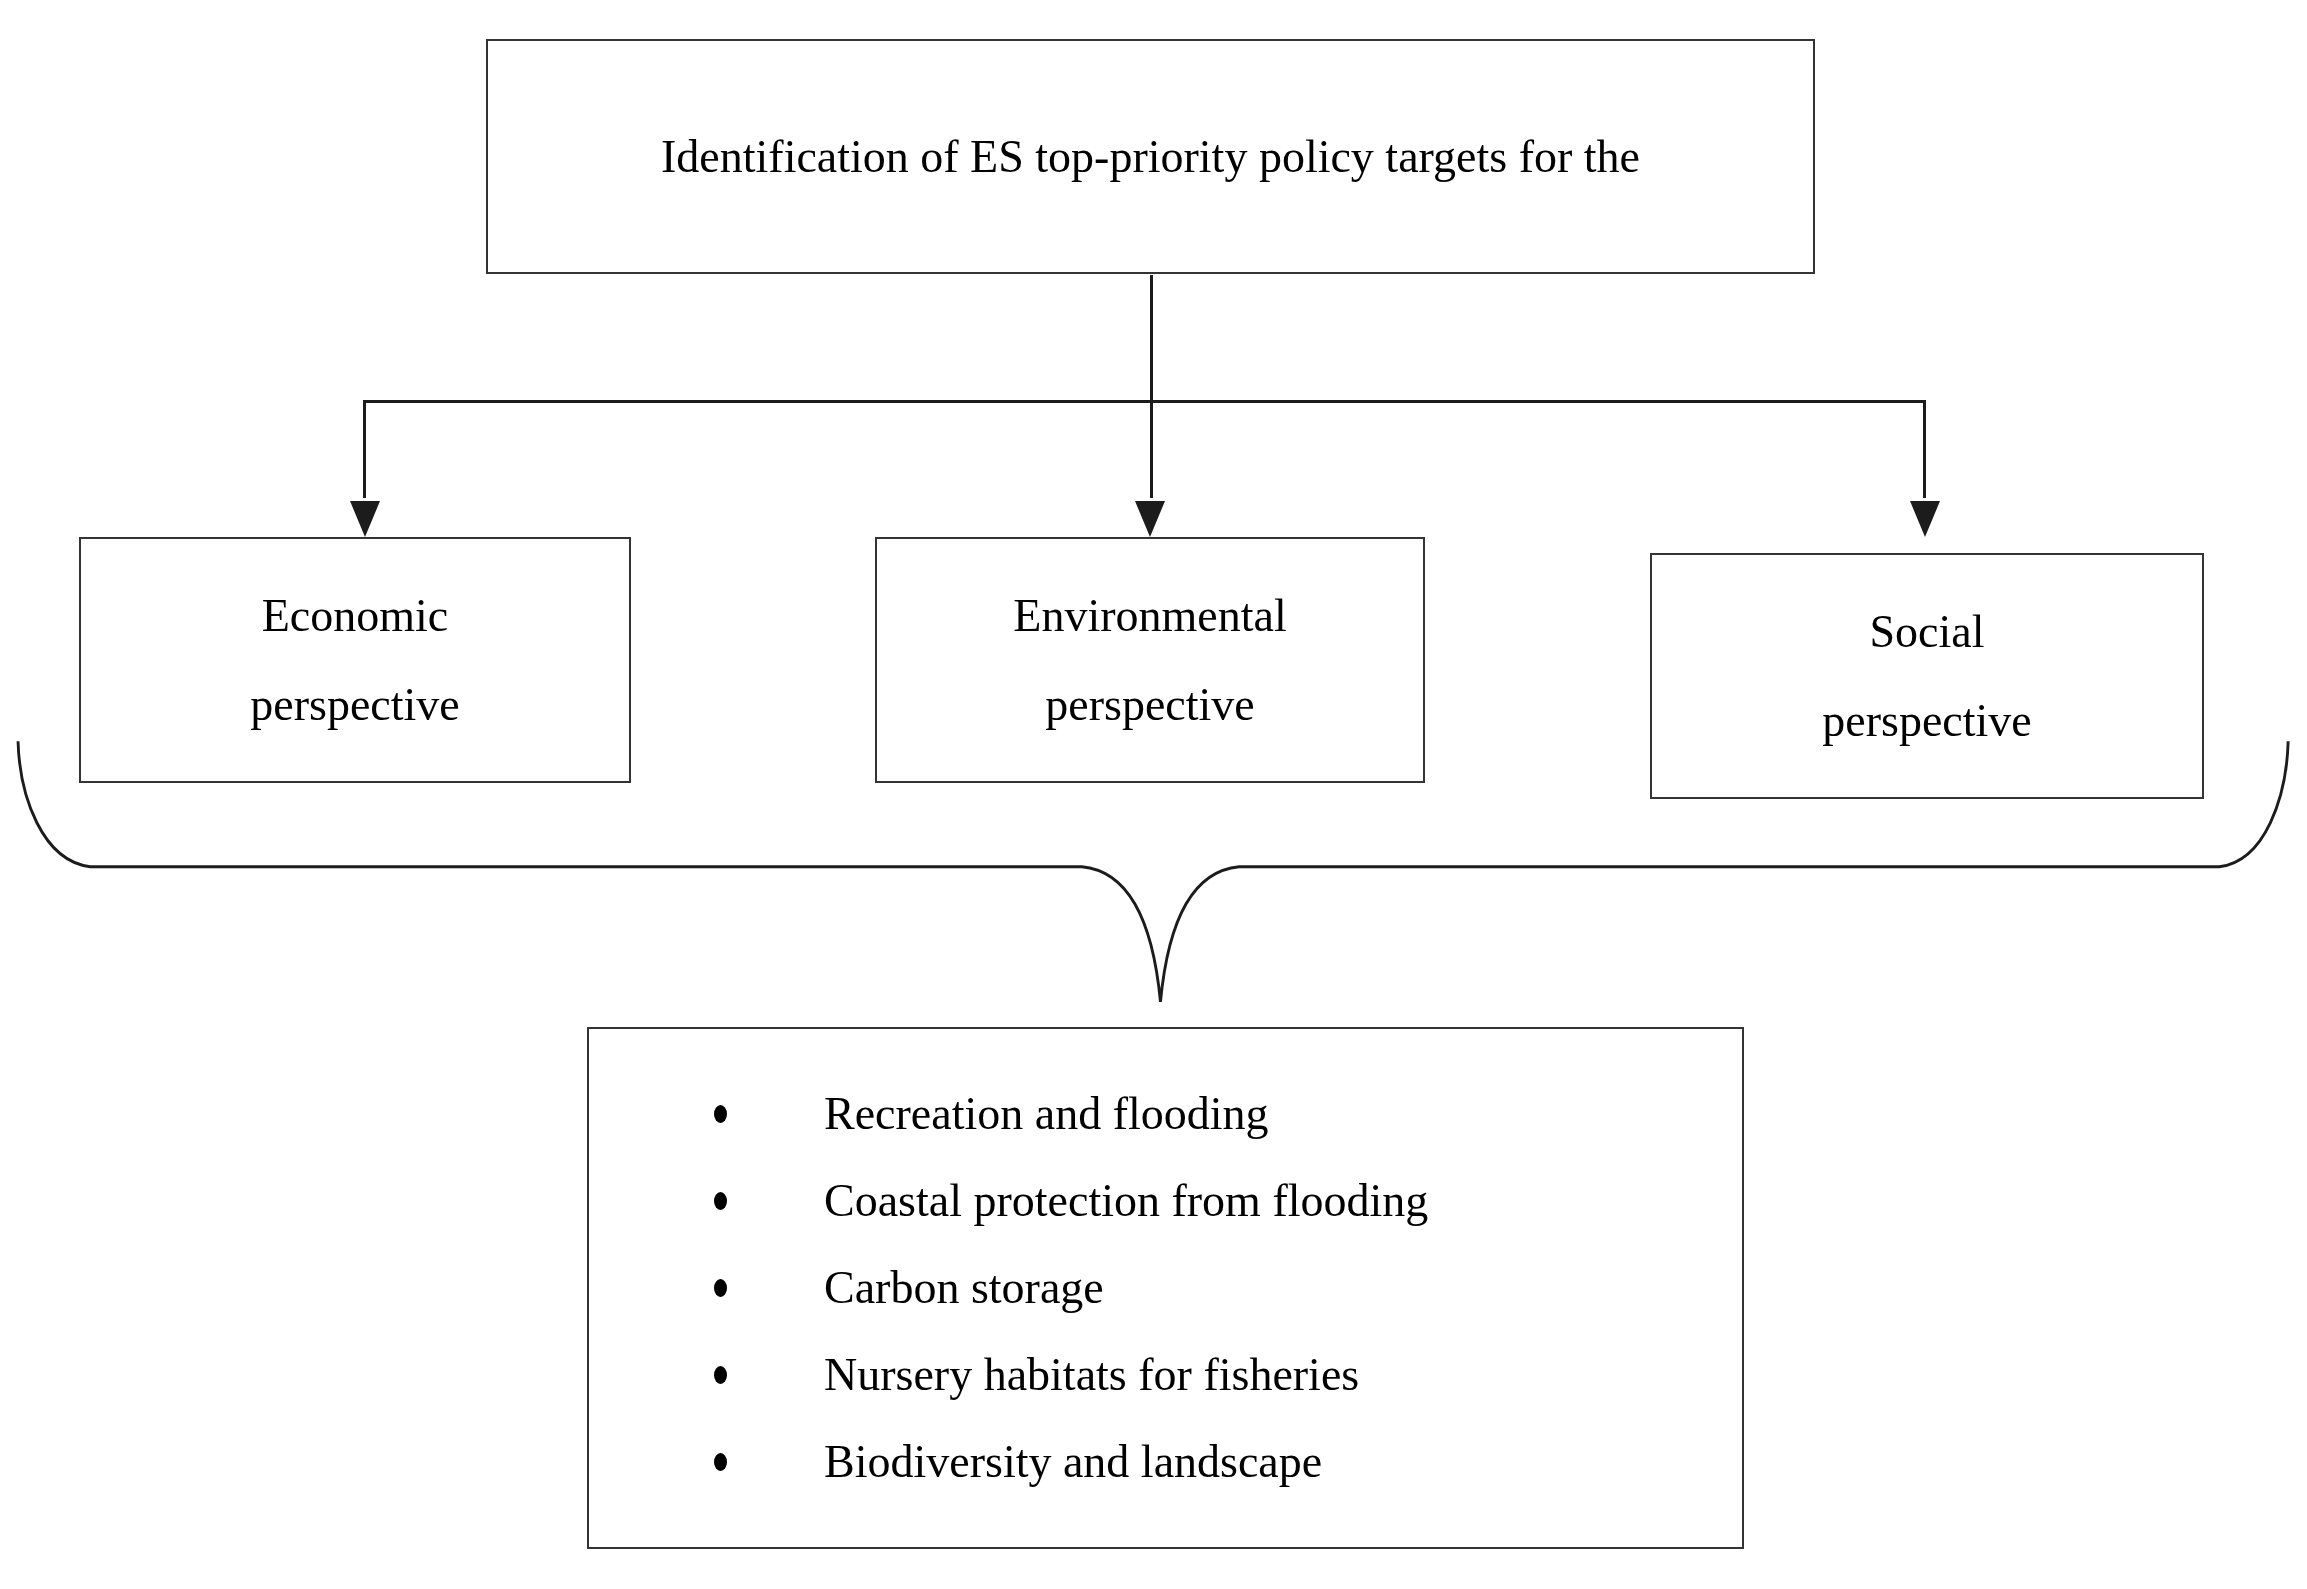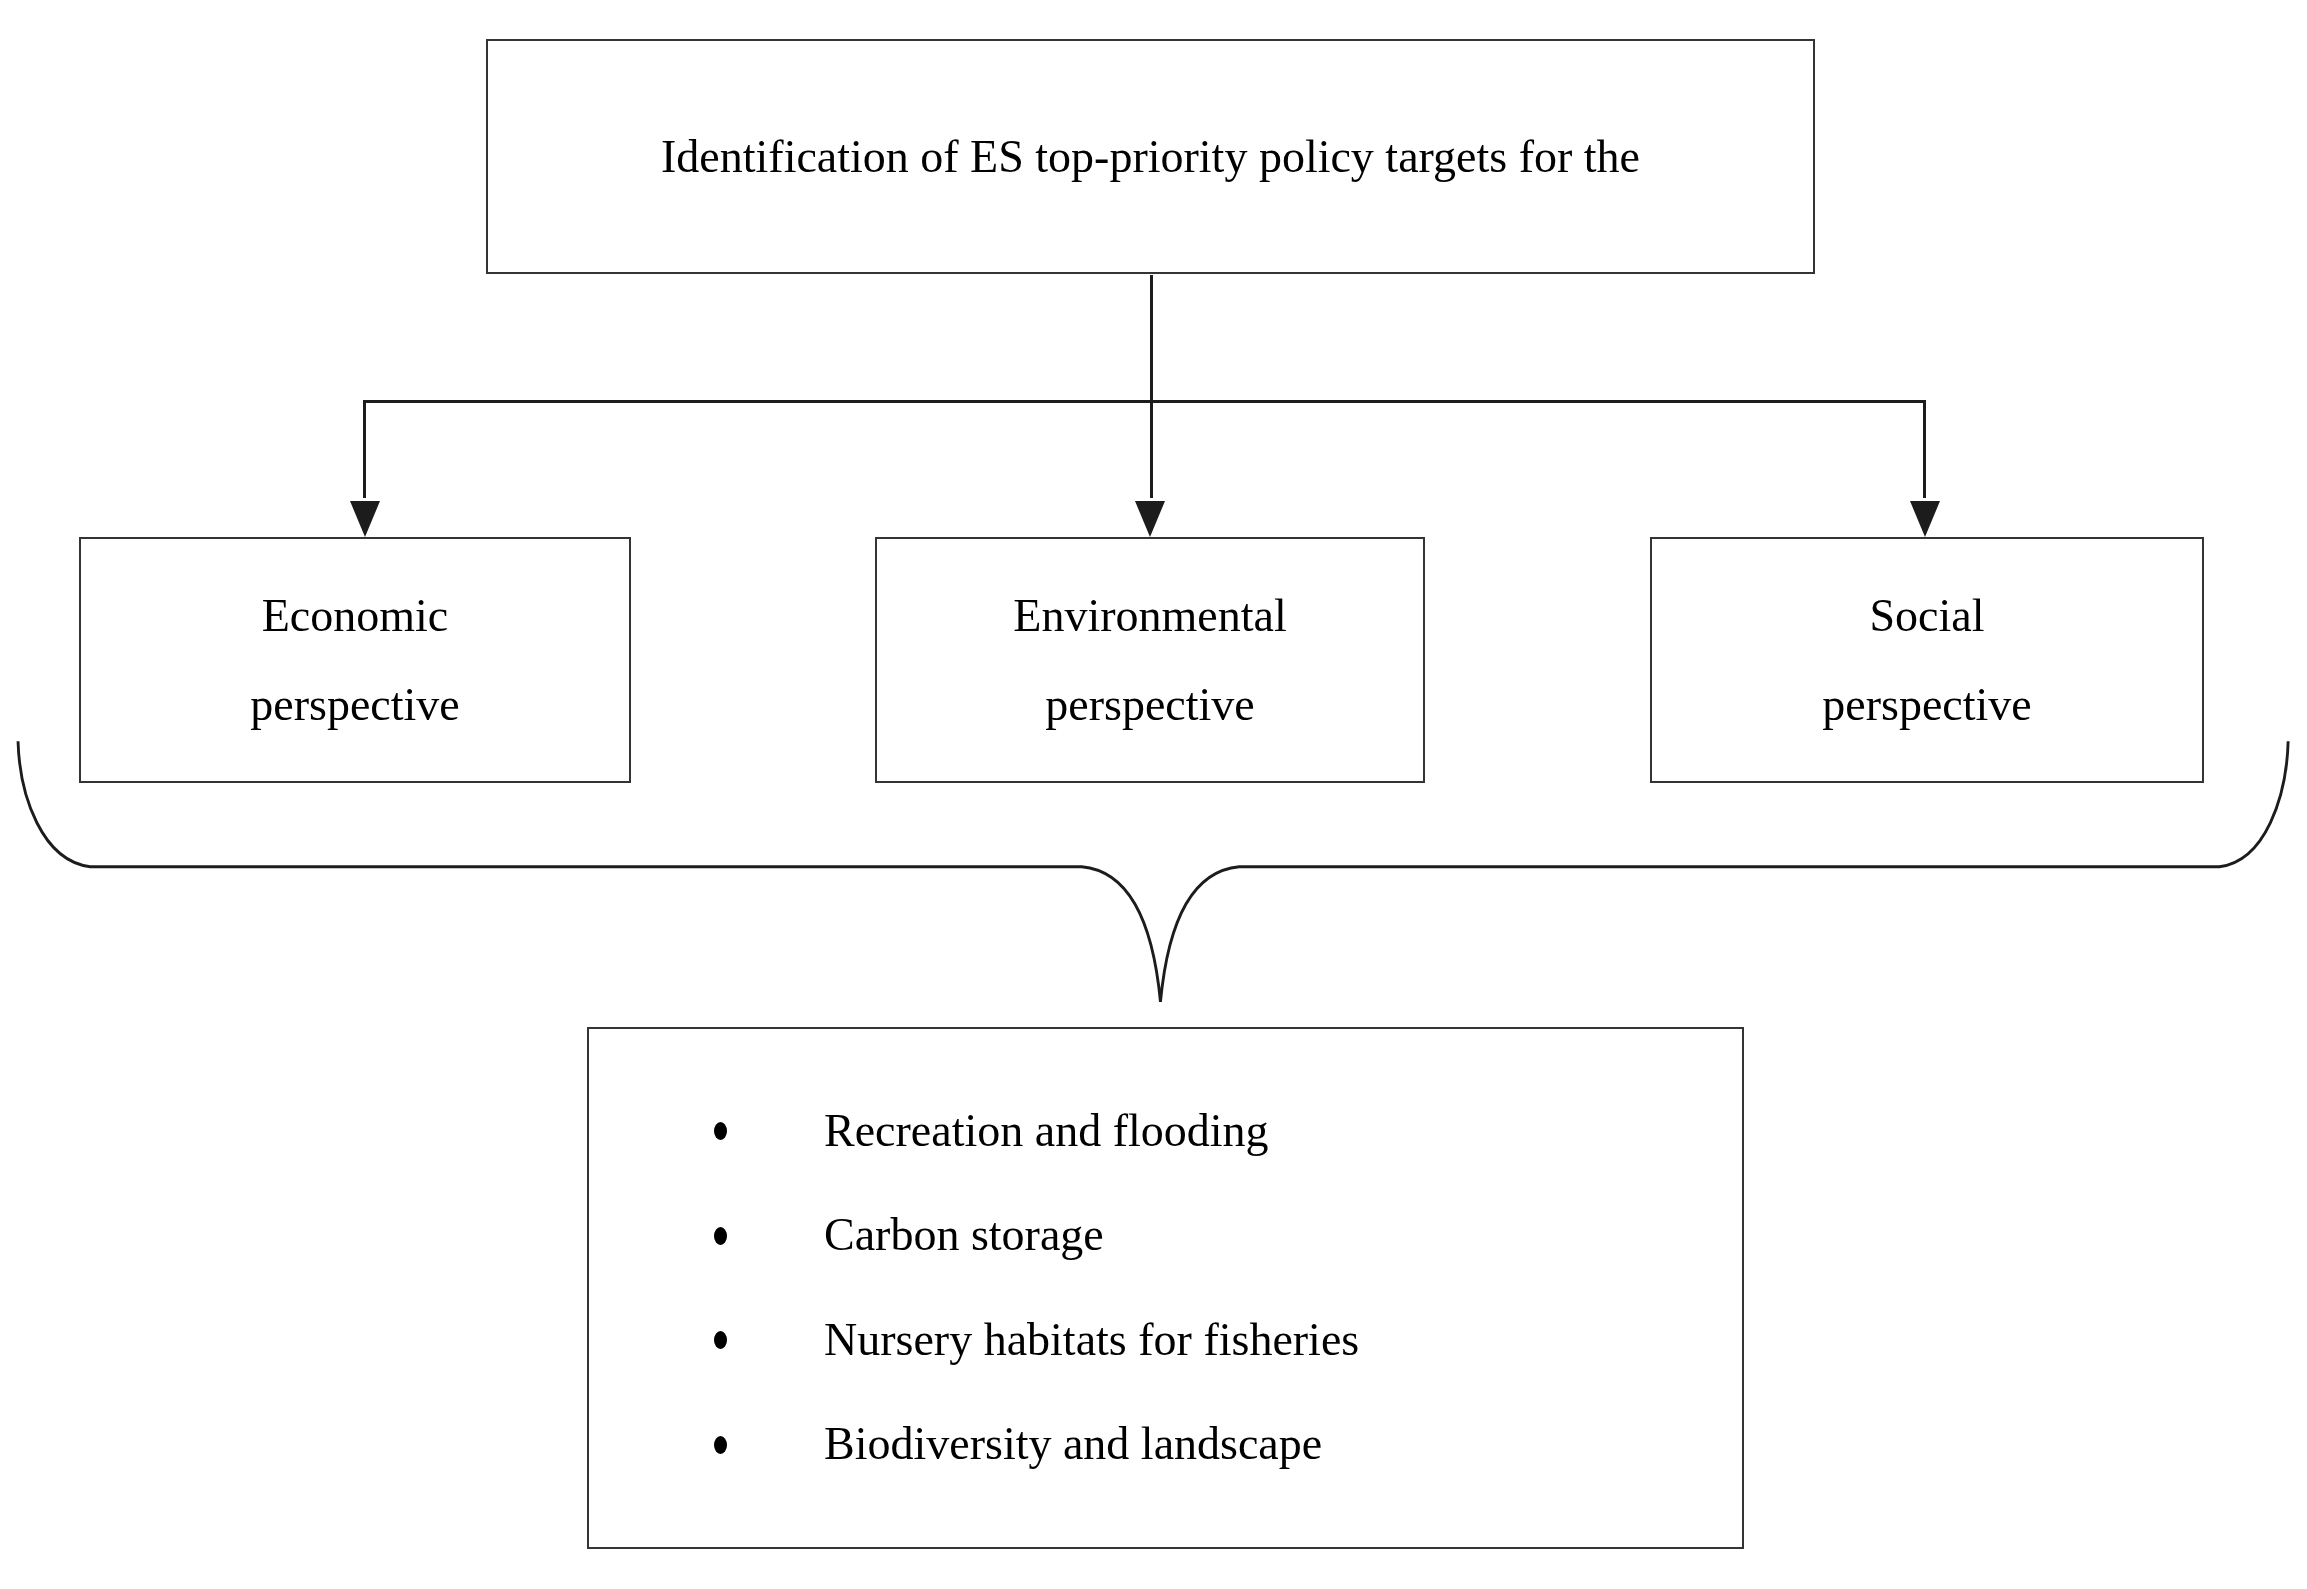--- a/index.html
+++ b/index.html
@@ -34,21 +34,21 @@
   .node .line{
     display:block;
     font-size:46px;
     line-height:89px;
     white-space:nowrap;
   }
   .title-box{ left:486px; top:39px; width:1329px; height:235px; }
   .p-box{ top:537px; height:246px; }
   .p-box.economic{ left:79px; width:552px; }
   .p-box.environmental{ left:875px; width:550px; }
-  .p-box.social{ left:1650px; width:554px; }
+  .p-box.social{ left:1650px; width:554px;margin-top:16px; }
 
   
   .v-line{ position:absolute; width:2.5px; background:var(--line); }
   .trunk{ left:1150px; top:275px; height:223px; }
   .branch-left{ left:363px; top:400px; height:98px; }
   .branch-right{ left:1923px; top:400px; height:98px; }
   .h-line{ position:absolute; height:2.5px; background:var(--line); top:400px; left:363px; width:1562px; }
 
   .arrowhead{
     position:absolute;
@@ -144,20 +144,24 @@
   </svg>
 
   <div class="outcomes-box">
     <ul class="outcomes-list">
       <li>
         <span class="bullet-dot"></span>
         <span>Recreation and flooding</span>
       </li>
       <li>
         <span class="bullet-dot"></span>
+        <span>Coastal protection from flooding</span>
+      </li>
+      <li>
+        <span class="bullet-dot"></span>
         <span>Carbon storage</span>
       </li>
       <li>
         <span class="bullet-dot"></span>
         <span>Nursery habitats for fisheries</span>
       </li>
       <li>
         <span class="bullet-dot"></span>
         <span>Biodiversity and landscape</span>
       </li>

